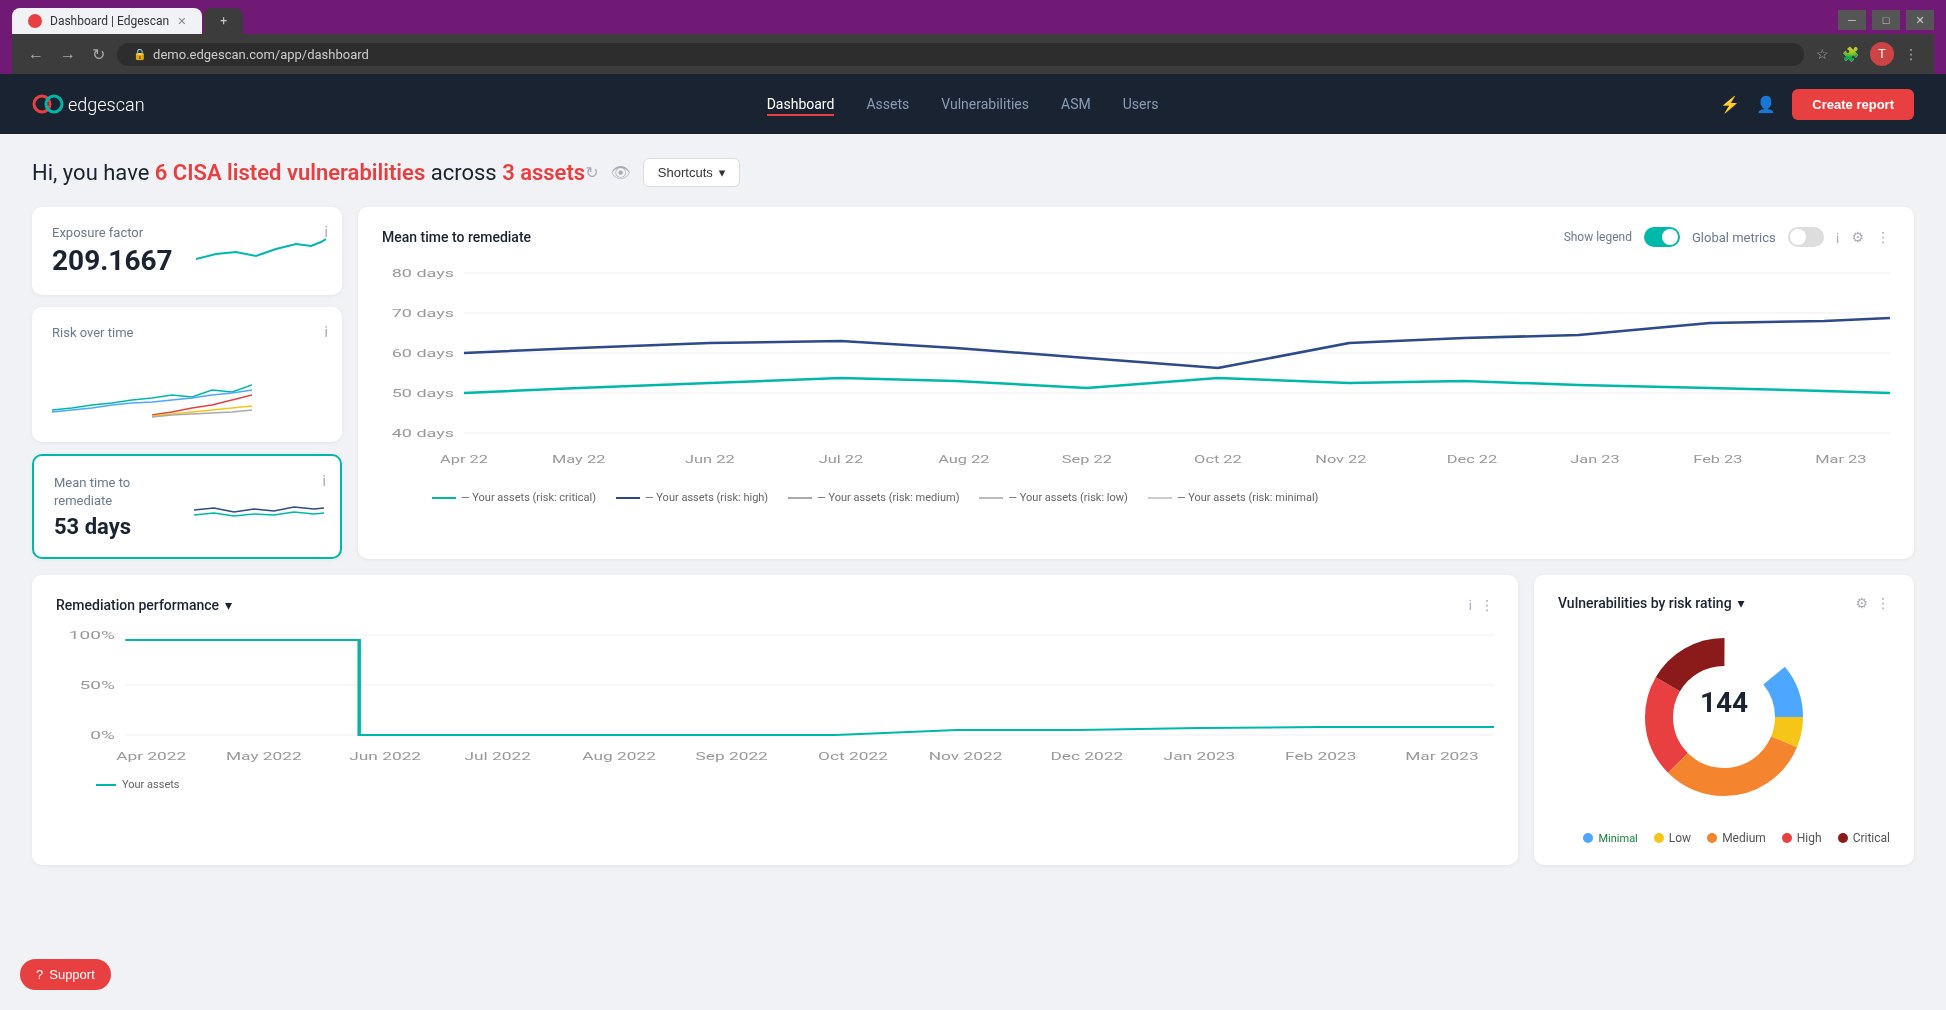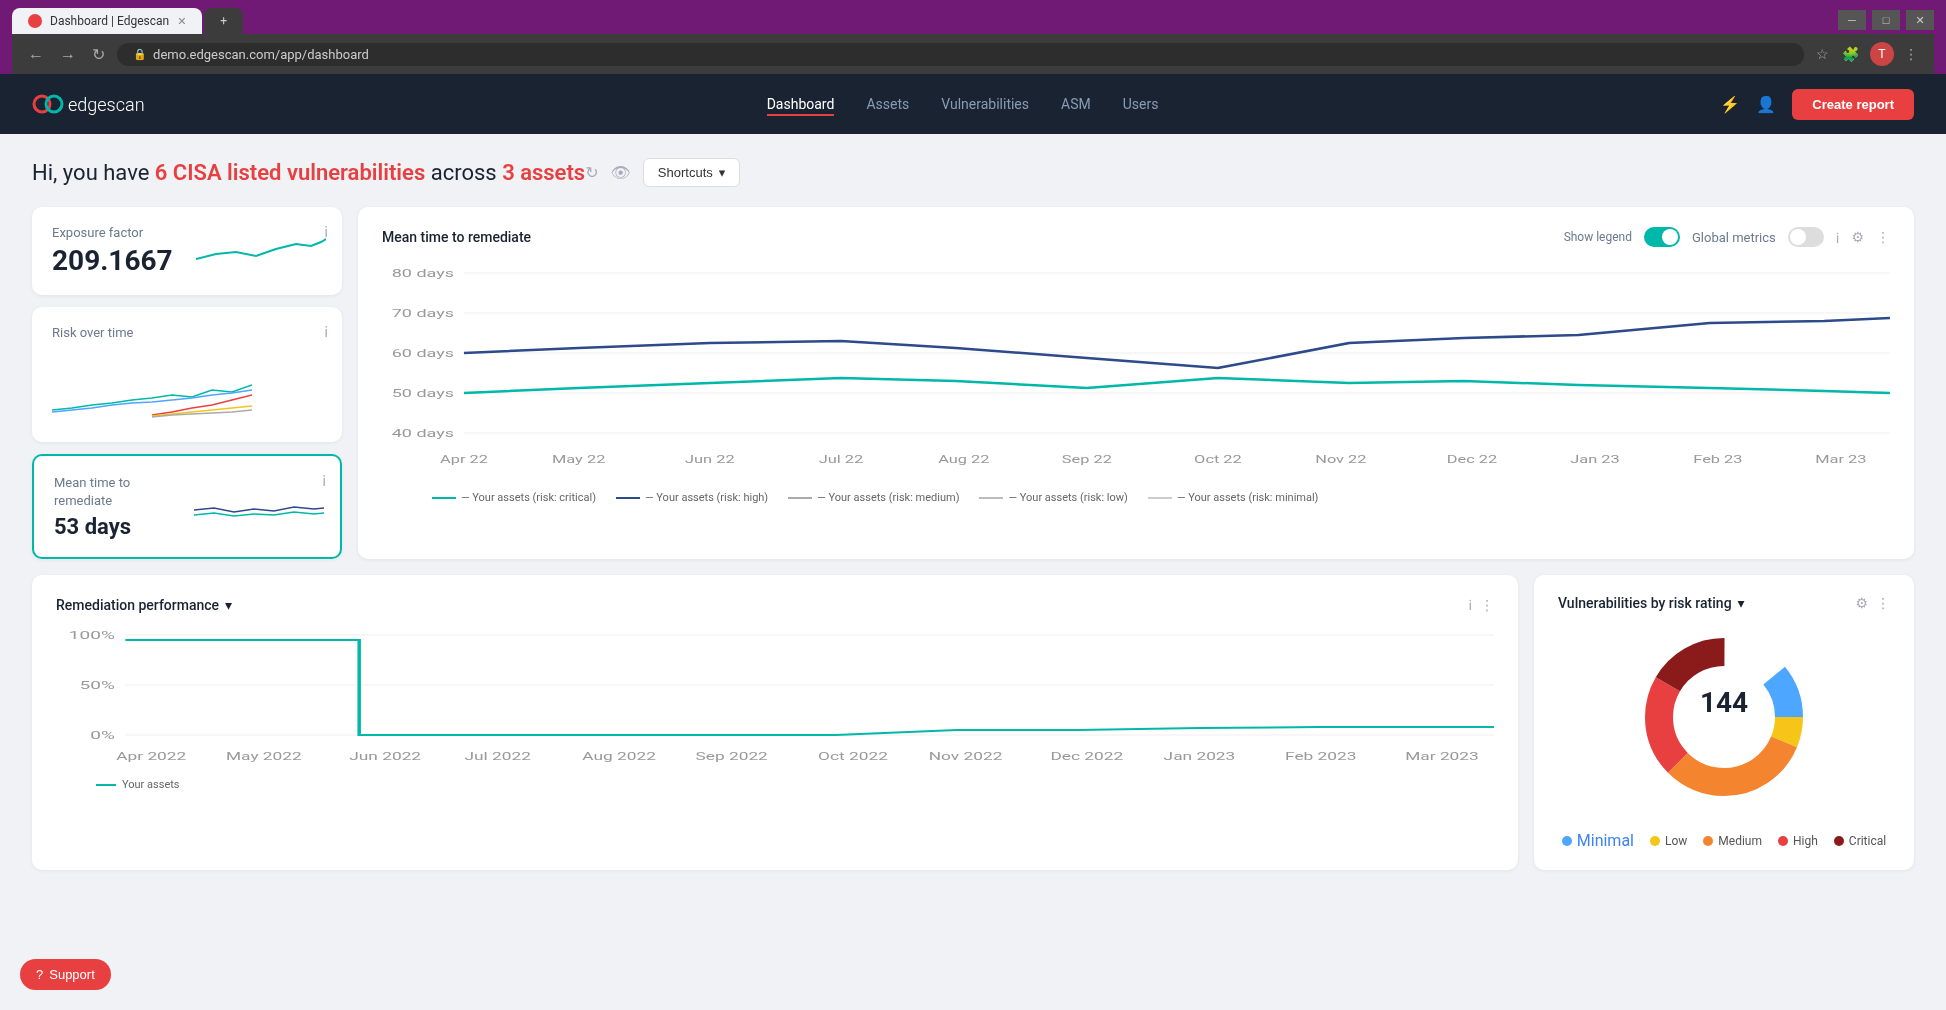--- a/index.html
+++ b/index.html
@@ -75,21 +75,21 @@
 
     
     .line-chart-wrapper { width: 100%; overflow: hidden; }
 
     
     .bottom-card { background: white; border-radius: 10px; padding: 20px 24px; box-shadow: 0 1px 4px rgba(0,0,0,0.06); }
     .bottom-card-header { display: flex; align-items: center; justify-content: space-between; margin-bottom: 16px; }
     .bottom-card-title { font-size: 14px; font-weight: 500; color: #1a2332; display: flex; align-items: center; gap: 6px; cursor: pointer; }
 
     
-    .donut-wrapper { display: flex; flex-direction: column; align-items: center; }
+    .donut-wrapper { display: flex; flex-direction: column; align-items: flex-end; }
     .donut-container { position: relative; width: 180px; height: 180px; margin: 0 auto 16px; }
     .legend-row { display: flex; gap: 16px; justify-content: center; flex-wrap: wrap; margin-top: 8px; }
     .legend-item { display: flex; align-items: center; gap: 5px; font-size: 12px; color: #333; }
     .legend-dot { width: 10px; height: 10px; border-radius: 50%; display: inline-block; }
 
     
     .support-btn { position: fixed; bottom: 20px; left: 20px; background: #e84040; color: white; border: none; border-radius: 20px; padding: 8px 16px; font-size: 13px; cursor: pointer; display: flex; align-items: center; gap: 6px; z-index: 100; }
 
     .window-controls { display: flex; gap: 6px; align-items: center; margin-left: auto; padding-bottom: 4px; }
     .win-btn { background: #555; border: none; color: #ccc; width: 28px; height: 20px; cursor: pointer; font-size: 11px; }
@@ -358,21 +358,21 @@
             <circle cx="90" cy="90" r="65" fill="none" stroke="#e84040" stroke-width="28" stroke-dasharray="85.1 408.4" stroke-dashoffset="-153.1"></circle>
             <circle cx="90" cy="90" r="65" fill="none" stroke="#8b1a1a" stroke-width="28" stroke-dasharray="68.1 408.4" stroke-dashoffset="-238.2"></circle>
 
             <text x="90" y="85" text-anchor="middle" font-size="28" font-weight="700" fill="#1a2332">144</text>
           </svg>
         </div>
 
         <div class="legend-row">
           <div class="legend-item">
             <span class="legend-dot" style="background:#4da6ff;"></span>
-            <span style="font-size:16px;color:#3b82f6;">Minimal</span>
+            <span style="font-size:11px;color:#15803d;">Minimal</span>
           </div>
           <div class="legend-item">
             <span class="legend-dot" style="background:#f5c518;"></span>
             <span style="font-size:12px;color:#555;">Low</span>
           </div>
           <div class="legend-item">
             <span class="legend-dot" style="background:#f5842e;"></span>
             <span style="font-size:12px;color:#555;">Medium</span>
           </div>
           <div class="legend-item">

